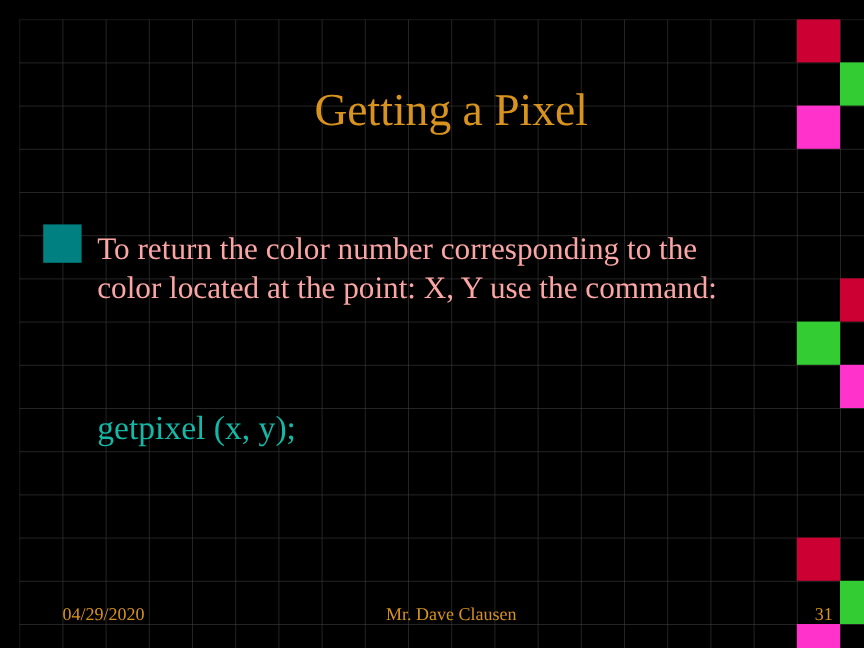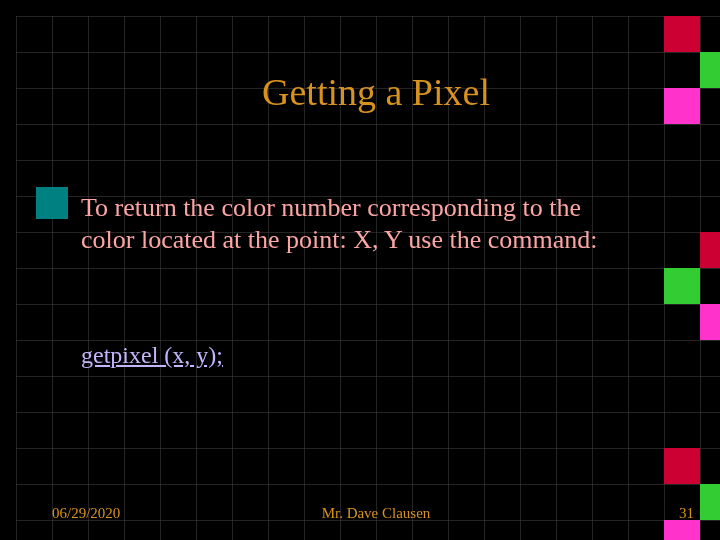--- a/index.html
+++ b/index.html
@@ -44,23 +44,22 @@
     top: 160px;
     width: 555px;
     font-size: 26px;
     line-height: 1.22;
     color: #fca5a5;
   }
   .code-text {
     position: absolute;
     left: 49px;
     top: 310px;
-    font-size: 24px;
-    color: #c4b5fd;
-    text-decoration: underline;
+    font-size: 28px;
+    color: #14b8a6;
   }
   .footer {
     position: absolute;
     bottom: 18px;
     left: 0;
     width: 100%;
     font-size: 15px;
     color: #d8931f;
   }
   .footer-date { position: absolute; left: 20px; bottom: 0; }
@@ -98,16 +97,16 @@
 
 <h1 class="title">Getting a Pixel</h1>
 
 <div class="bullet-sq"></div>
 
 <p class="body-text">To return the color number corresponding to the color located at the point:  X, Y use the command:</p>
 
 <p class="code-text">getpixel (x, y);</p>
 
 <div class="footer">
-  <span class="footer-date">06/29/2020</span>
+  <span class="footer-date">04/29/2020</span>
   <span class="footer-author">Mr. Dave Clausen</span>
   <span class="footer-page">31</span>
 </div>
 
 </body></html>

